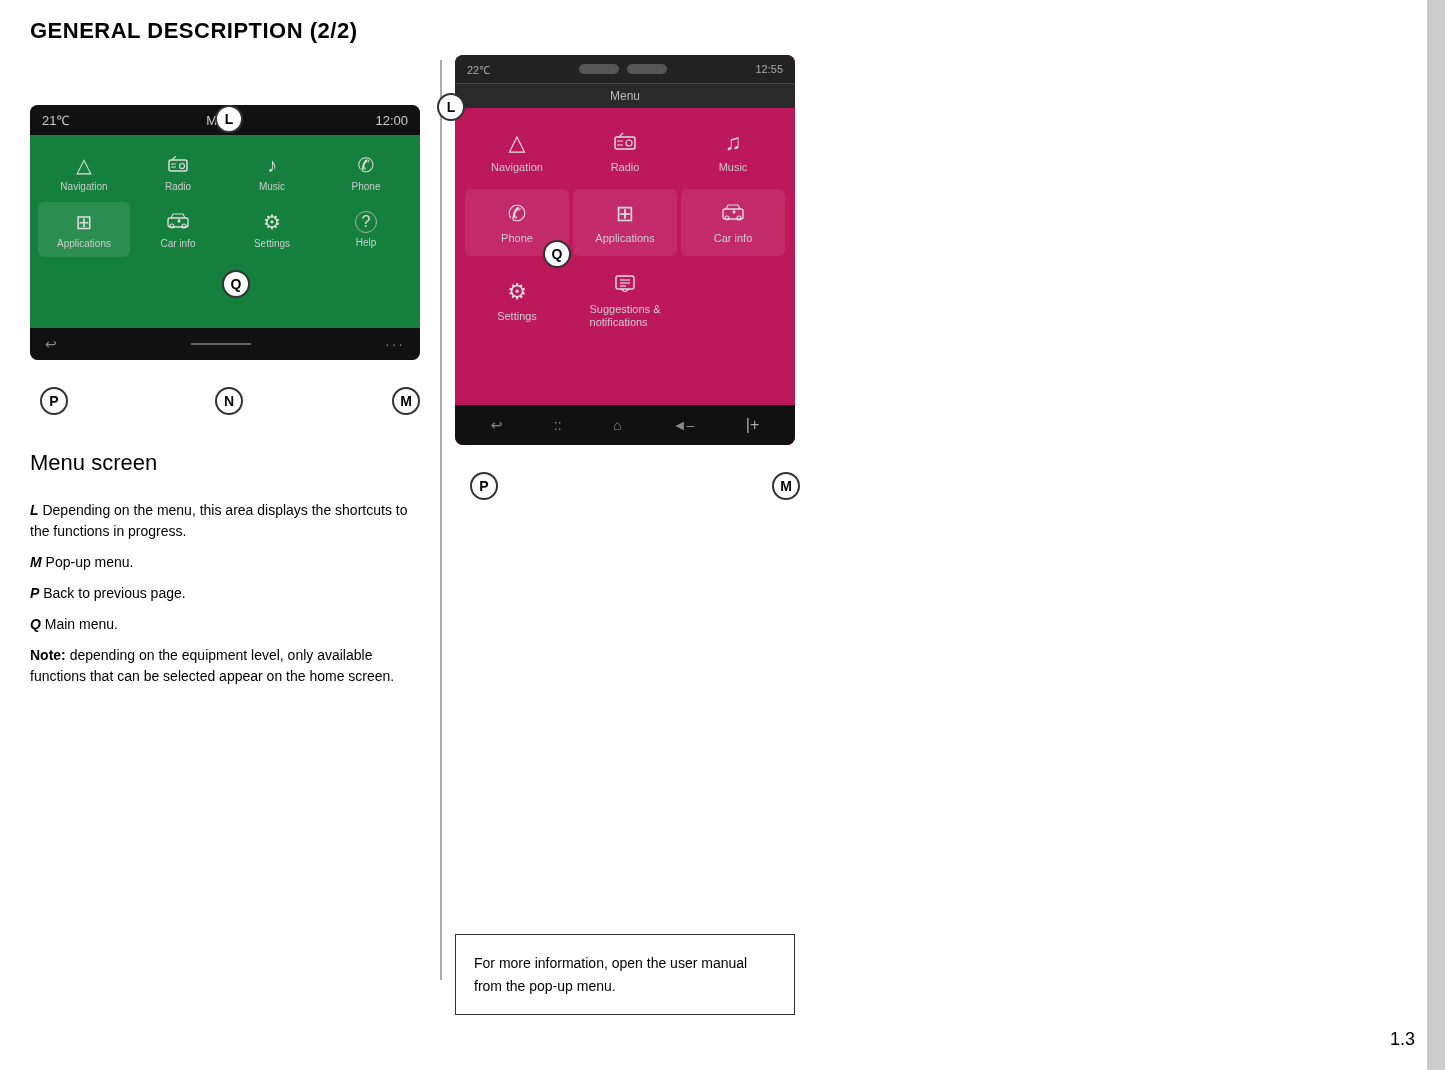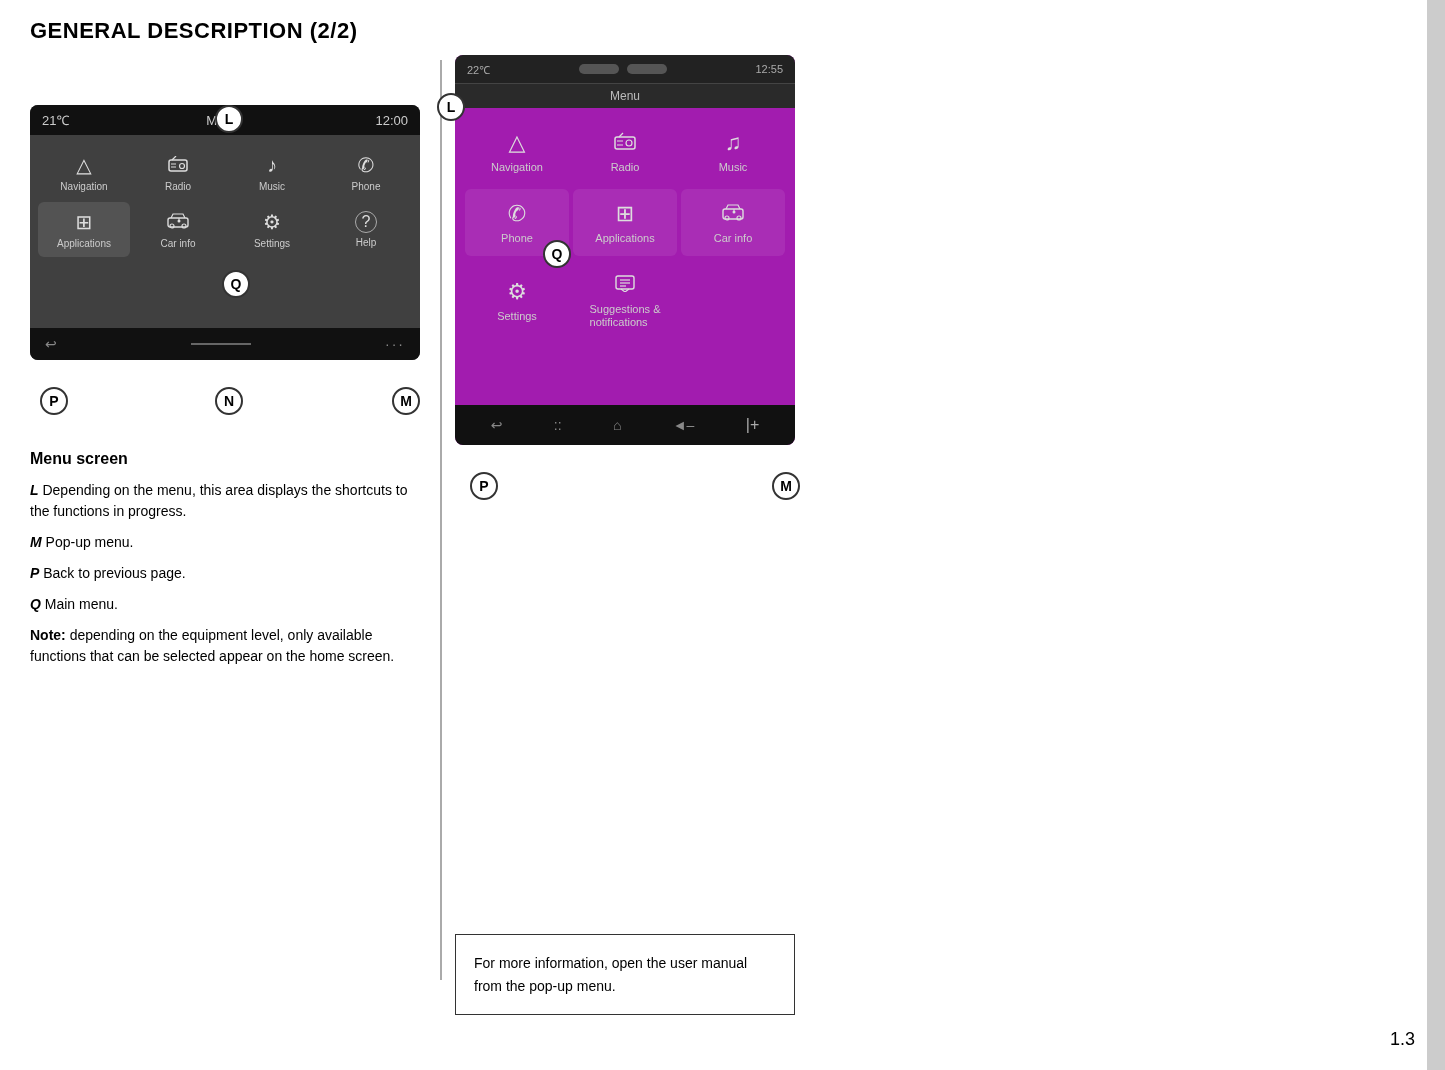--- a/index.html
+++ b/index.html
@@ -80,21 +80,21 @@
       bottom: -55px;
       right: 10px;
     }
 
     
     .car-screen-left {
       position: relative;
       margin-top: 25px;
       width: 390px;
       height: 255px;
-      background: #404040;
+      background: #15803d;
       border-radius: 8px;
       overflow: hidden;
     }
 
     .screen-header-left {
       display: flex;
       justify-content: space-between;
       align-items: center;
       padding: 6px 12px;
       background: #111;
@@ -178,21 +178,21 @@
       left: 455px;
       width: 360px;
     }
 
     
     .car-screen-right {
       position: relative;
       margin-top: 0px;
       width: 340px;
       height: 390px;
-      background: #a21caf;
+      background: #be185d;
       border-radius: 8px;
       overflow: hidden;
     }
 
     .screen-header-right {
       display: flex;
       justify-content: space-between;
       align-items: center;
       padding: 5px 12px;
       background: #222;
@@ -287,23 +287,23 @@
 
     
     .text-section {
       position: absolute;
       top: 450px;
       left: 30px;
       width: 400px;
     }
 
     .section-heading {
-      font-size: 16px;
-      font-weight: bold;
-      margin-bottom: 12px;
+      font-size: 22px;
+      font-weight: normal;
+      margin-bottom: 24px;
     }
 
     .description-item {
       margin-bottom: 10px;
       font-size: 14px;
       line-height: 1.5;
     }
 
     .description-item .key {
       font-style: italic;

